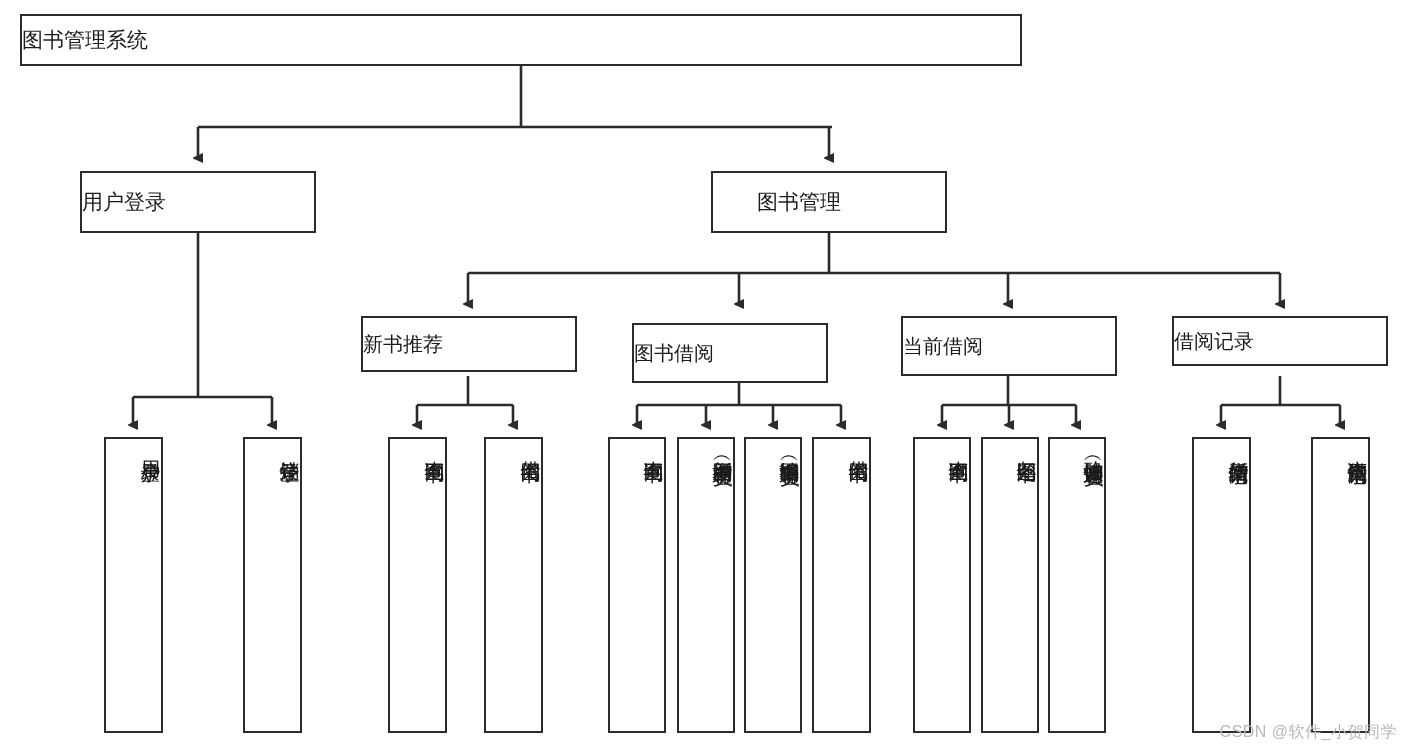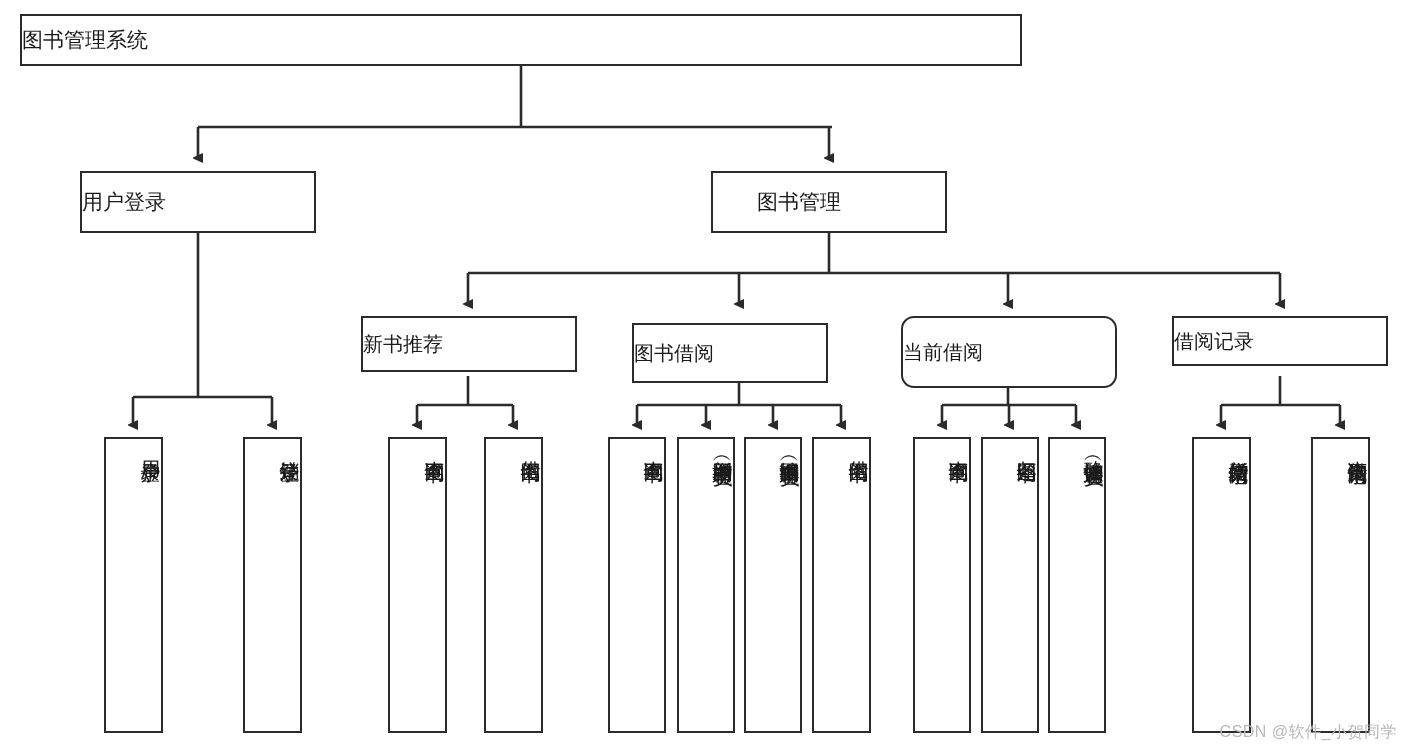--- a/index.html
+++ b/index.html
@@ -137,21 +137,21 @@
   <div class="node h" style="left:711px; top:171px; width:236px; height:62px;padding-left:44px;">
     <span>图书管理</span>
   </div>
 
   <div class="node h2" style="left:361px; top:316px; width:216px; height:56px;">
     <span>新书推荐</span>
   </div>
   <div class="node h2" style="left:632px; top:316px; width:196px; height:60px;margin-top:7px;">
     <span>图书借阅</span>
   </div>
-  <div class="node h2" style="left:901px; top:316px; width:216px; height:72px;border-radius:13px;">
+  <div class="node h2" style="left:901px; top:316px; width:216px; height:60px;">
     <span>当前借阅</span>
   </div>
   <div class="node h2" style="left:1172px; top:316px; width:216px; height:50px;">
     <span>借阅记录</span>
   </div>
 
   <div class="node vert" style="left:104px; top:437px; width:59px; height:296px;">
     <span class="vlabel">用户登录</span>
   </div>
   <div class="node vert" style="left:243px; top:437px; width:59px; height:296px;">

